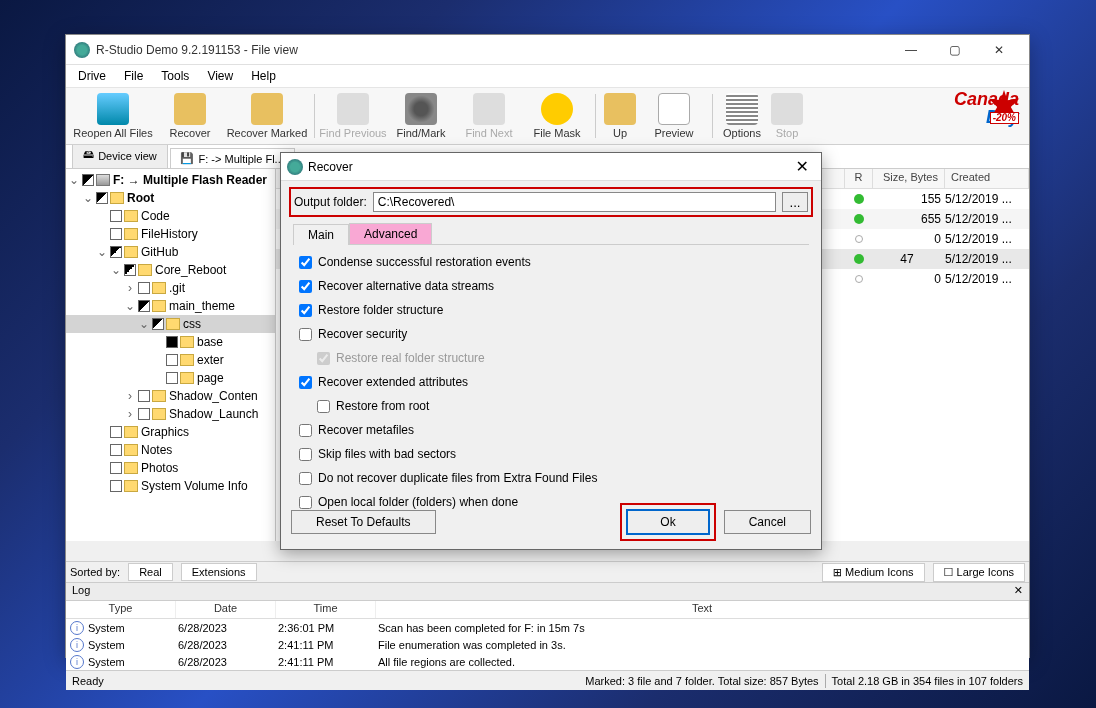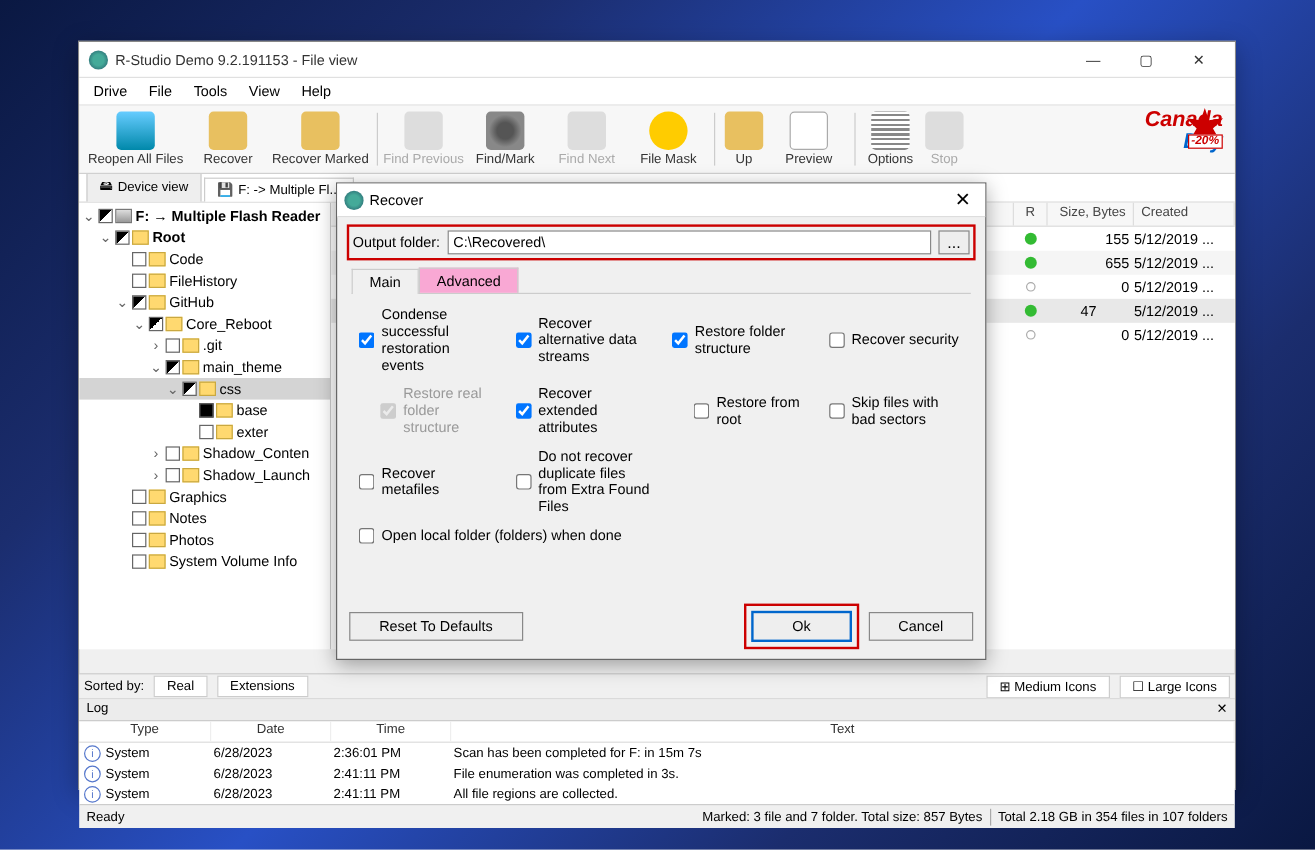--- a/index.html
+++ b/index.html
@@ -52,21 +52,21 @@
 .dialog { position: absolute; left: 280px; top: 152px; width: 542px; height: 398px; background: #f0f0f0; border: 1px solid #666; box-shadow: 0 4px 16px rgba(0,0,0,0.35); z-index: 10; }
 .dialog .dtitle { height: 28px; display: flex; align-items: center; padding: 0 6px; background: #fff; border-bottom: 1px solid #ddd; }
 .dialog .dtitle .ic { width: 16px; height: 16px; background: radial-gradient(circle,#4a9 40%,#256 100%); border-radius: 50%; margin-right: 5px; }
 .dialog .dtitle .cl { margin-left: auto; font-size: 16px; padding: 0 6px; cursor: pointer; }
 .dialog .of-row { margin: 6px 8px; padding: 3px; border: 2px solid #c00; display: flex; align-items: center; gap: 6px; }
 .dialog .of-row input[type=text] { flex: 1; height: 20px; border: 1px solid #888; padding: 0 4px; font-size: 12px; }
 .dialog .of-row .browse { width: 26px; height: 20px; border: 1px solid #888; background: #eee; text-align: center; }
 .dialog .dtabs { margin: 4px 12px 0; display: flex; border-bottom: 1px solid #ccc; }
 .dialog .dtabs .dt { padding: 3px 14px; border: 1px solid #ccc; border-bottom: none; background: #f9a8d4; font-size: 12px; }
 .dialog .dtabs .dt.active { background: #f0f0f0; position: relative; top: 1px; }
-.dialog .dbody { padding: 10px 18px; display: grid; grid-template-columns: 1fr 1fr 1fr 1fr; gap: 10px 18px; font-size: 12px; }
+.dialog .dbody { padding: 10px 18px; display: grid; grid-template-columns: 1fr; gap: 10px 18px; font-size: 12px; }
 .dialog .ck { display: flex; align-items: center; gap: 6px; }
 .dialog .ck input { width: 13px; height: 13px; }
 .dialog .ck.dis { color: #999; }
 .dialog .ck.span2 { grid-column: 1 / -1; }
 .dialog .dfooter { position: absolute; bottom: 8px; left: 10px; right: 10px; display: flex; align-items: center; }
 .dialog .dfooter .btn { padding: 4px 24px; border: 1px solid #888; background: #eee; font-size: 12px; }
 .dialog .dfooter .okwrap { margin-left: auto; border: 2px solid #c00; padding: 4px; }
 .dialog .dfooter .okwrap .btn { border: 2px solid #0066cc; padding: 4px 32px; }
 .promo { position: absolute; right: 10px; top: 2px; font-weight: bold; font-style: italic; font-size: 18px; line-height: 1; text-align: right; }
 .promo .l1 { color: #c00; }
@@ -180,20 +180,25 @@
         </div>
       <div class="tree-row" style="padding-left:98px;">
           <span class="cb checked"></span>
           <span class="fi"></span>
           <span>base</span>
         </div>
       <div class="tree-row" style="padding-left:98px;">
           <span class="cb"></span>
           <span class="fi"></span>
           <span>exter</span>
+        </div>
+      <div class="tree-row" style="padding-left:98px;">
+          <span class="cb"></span>
+          <span class="fi"></span>
+          <span>page</span>
         </div>
       <div class="tree-row" style="padding-left:58px;">
           <span class="tw">›</span>
           <span class="cb"></span>
           <span class="fi"></span>
           <span>Shadow_Conten</span>
         </div>
       <div class="tree-row" style="padding-left:58px;">
           <span class="tw">›</span>
           <span class="cb"></span>
@@ -361,25 +366,25 @@
     <label class="ck">
         <input type="checkbox" checked="" style="">
         <span>Recover extended attributes</span>
       </label>
     <label class="ck" style="padding-left:18px;">
         <input type="checkbox" style="">
         <span>Restore from root</span>
       </label>
     <label class="ck">
         <input type="checkbox" style="">
+        <span>Recover metafiles</span>
+      </label>
+    <label class="ck">
+        <input type="checkbox" style="">
         <span>Skip files with bad sectors</span>
-      </label>
-    <label class="ck">
-        <input type="checkbox" style="">
-        <span>Recover metafiles</span>
       </label>
     <label class="ck">
         <input type="checkbox" style="">
         <span>Do not recover duplicate files from Extra Found Files</span>
       </label>
     <label class="ck span2">
         <input type="checkbox" style="">
         <span>Open local folder (folders) when done</span>
       </label>
   </div>

